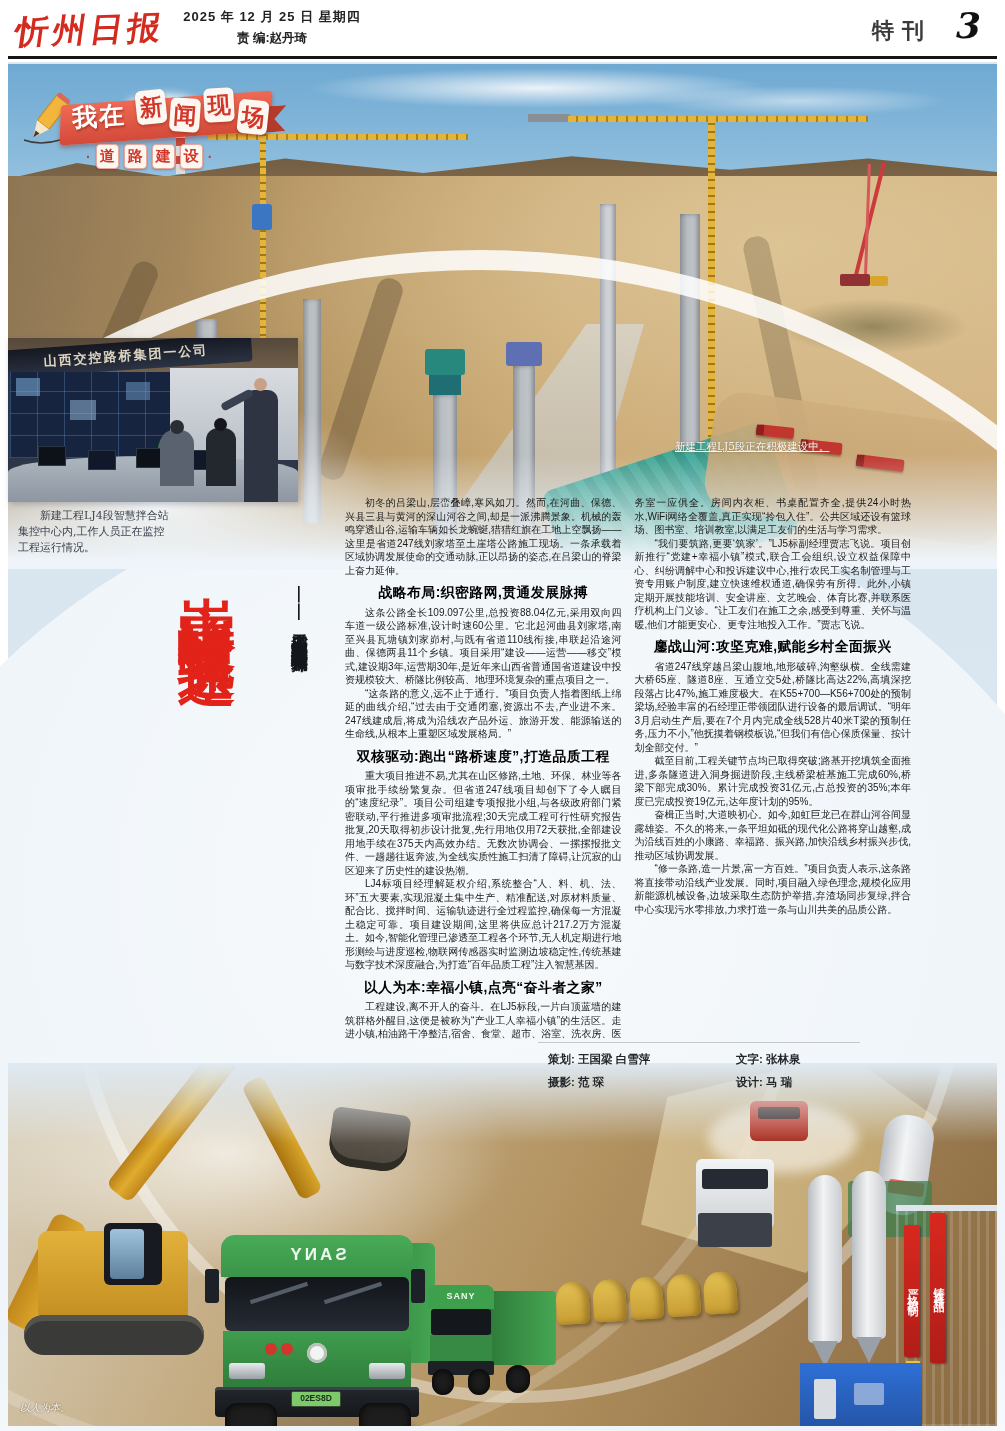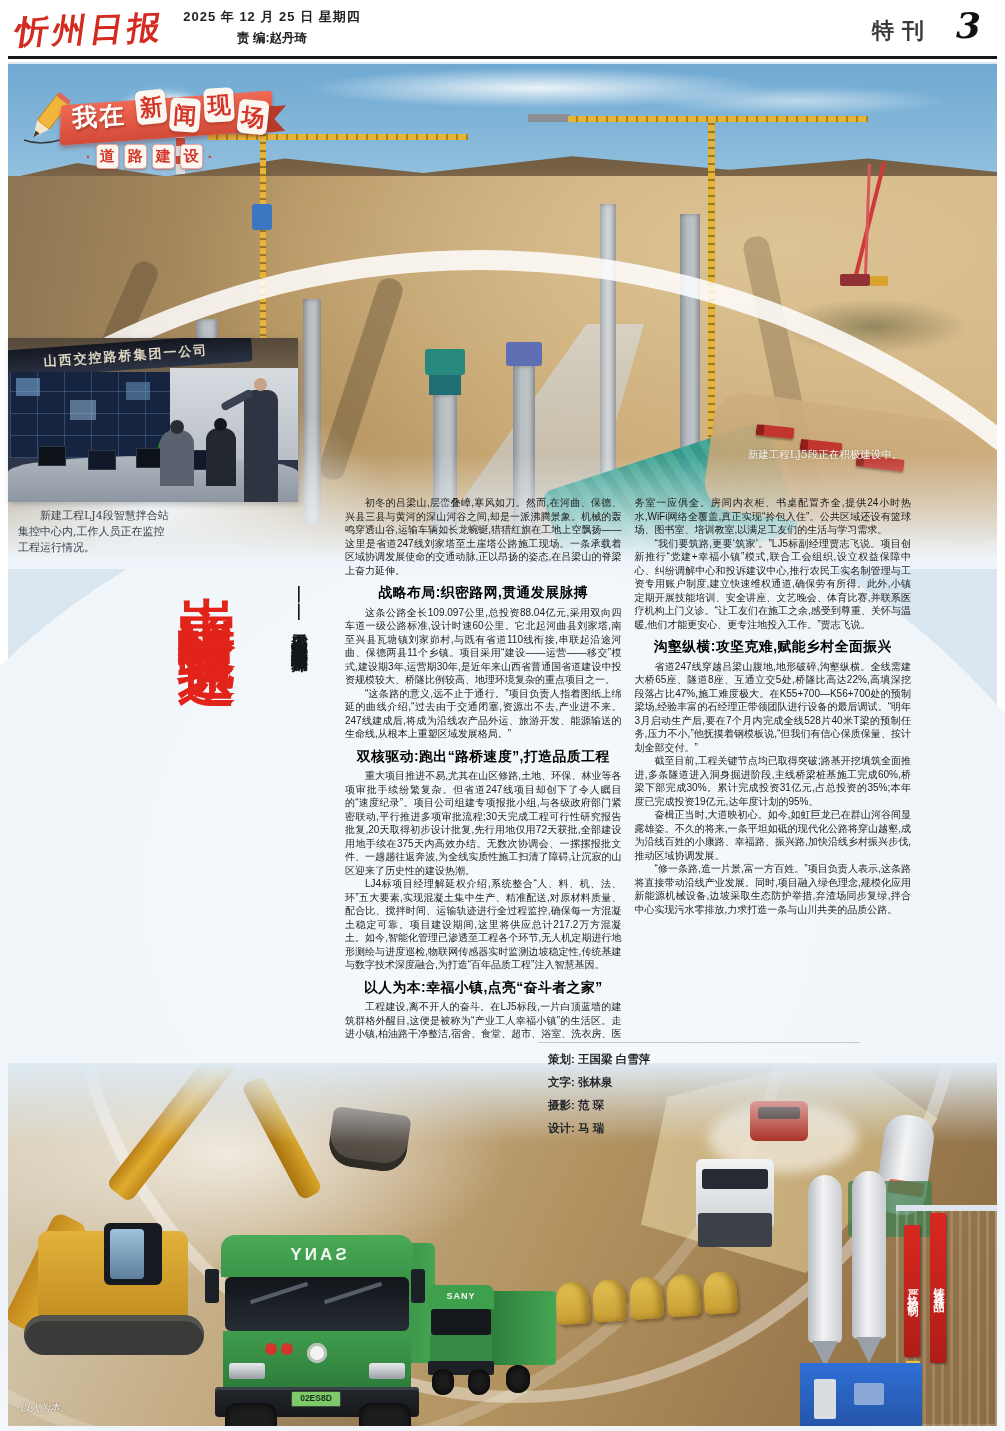--- a/index.html
+++ b/index.html
@@ -63,21 +63,21 @@
   #subhead{left:289px;top:586px;height:410px;z-index:5;font-size:16.5px;font-weight:700;color:#14181c;
            letter-spacing:1px;text-orientation:mixed;}
   
   #article{left:345px;top:496px;width:566px;height:556px;z-index:5;overflow:hidden;
            column-count:2;column-gap:13px;column-fill:auto;
            font-size:10px;line-height:13.5px;text-align:justify;color:#1b1b1b;}
   #article p{margin:0;text-indent:2em;}
   #article h3{font-size:13.8px;font-weight:900;text-align:center;margin:9px 0 6px;color:#000;letter-spacing:.5px;}
   .credits-rule{left:538px;top:1042px;width:322px;height:1px;background:#c3c8cd;z-index:5;}
   #credits{left:548px;top:1048px;width:320px;z-index:5;font-size:11.5px;font-weight:bold;color:#23262a;}
-  .credit-row{display:flex;line-height:23px;flex-direction:column;}
+  .credit-row{display:flex;line-height:23px;}
   .credit-left{width:188px;}
   
   #bottom-photo{left:8px;top:1063px;width:989px;height:363px;overflow:hidden;z-index:2;
                 background:linear-gradient(115deg,#d8d0bd 0%,#c5ad85 28%,#b2925f 55%,#9b7b4e 80%,#8a6b43 100%);}
   .frost{left:-60px;top:-40px;width:560px;height:260px;background:radial-gradient(closest-side,rgba(246,244,238,.85),rgba(246,244,238,0));}
   .dirt-road{left:600px;top:-10px;width:330px;height:220px;background:linear-gradient(100deg,#d7c194,#c3a76f);
              clip-path:polygon(18% 20%,72% 0,100% 30%,60% 100%,10% 78%);opacity:.9;}
   .swirl{border-radius:50%;border:12px solid rgba(255,255,255,.4);box-sizing:border-box;}
   .top-blend{left:0;top:0;width:989px;height:80px;background:linear-gradient(180deg,#dfeaf3 0%,rgba(223,234,243,0) 100%);}
   .barrier{width:33px;height:42px;background:linear-gradient(180deg,#e3c153,#c79d33);border-radius:45% 45% 6px 6px;
@@ -150,21 +150,21 @@
 
     <div class="abs" style="left:700px;top:345px;width:300px;height:120px;transform:rotate(8deg);background:linear-gradient(180deg,#cfae7e,#c2a070);border-radius:30px;opacity:.9;"></div>
     <div class="abs truck-red" style="left:748px;top:362px;width:30px;height:11px;transform:rotate(6deg);"></div>
     <div class="abs truck-red" style="left:792px;top:377px;width:34px;height:12px;transform:rotate(6deg);"></div>
     <div class="abs truck-red" style="left:848px;top:393px;width:40px;height:12px;transform:rotate(7deg);"></div>
 
     <div class="abs arc-rim"></div>
 
     <div class="abs" style="left:-80px;top:320px;width:460px;height:240px;background:radial-gradient(closest-side,rgba(250,252,254,.95),rgba(250,252,254,0));"></div>
     <div class="abs" style="left:0;top:390px;width:989px;height:115px;background:linear-gradient(180deg,rgba(238,244,249,0),#eef4f9 92%);"></div>
-    <div class="abs photo-caption" style="right:22px;top:384px;width:300px;text-align:center;">新建工程LJ5段正在积极建设中。</div>
+    <div class="abs photo-caption" style="right:22px;top:376px;width:300px;text-align:left;text-decoration:underline;">新建工程LJ5段正在积极建设中。</div>
   </div>
 
   <div id="badge" class="abs">
     <svg class="abs" style="left:6px;top:10px;" width="54" height="58" viewBox="0 0 54 58">
       <g transform="rotate(38 27 29)">
         <rect x="20" y="2" width="15" height="34" rx="2" fill="#f2b63c" stroke="#c78a1c" stroke-width="1"></rect>
         <polygon points="20,36 35,36 27.5,52" fill="#f7e7c8"></polygon>
         <polygon points="25,45 30,45 27.5,52" fill="#4a3b28"></polygon>
         <rect x="20" y="0" width="15" height="5" rx="2" fill="#d86a5a"></rect>
       </g>
@@ -222,21 +222,21 @@
     <p>初冬的吕梁山,层峦叠嶂,寒风如刀。然而,在河曲、保德、兴县三县与黄河的深山河谷之间,却是一派沸腾景象。机械的轰鸣穿透山谷,运输车辆如长龙蜿蜒,猎猎红旗在工地上空飘扬——这里是省道247线刘家塔至土崖塔公路施工现场。一条承载着区域协调发展使命的交通动脉,正以昂扬的姿态,在吕梁山的脊梁上奋力延伸。</p>
     <h3>战略布局:织密路网,贯通发展脉搏</h3>
     <p>这条公路全长109.097公里,总投资88.04亿元,采用双向四车道一级公路标准,设计时速60公里。它北起河曲县刘家塔,南至兴县瓦塘镇刘家峁村,与既有省道110线衔接,串联起沿途河曲、保德两县11个乡镇。项目采用“建设——运营——移交”模式,建设期3年,运营期30年,是近年来山西省普通国省道建设中投资规模较大、桥隧比例较高、地理环境复杂的重点项目之一。</p>
     <p>“这条路的意义,远不止于通行。”项目负责人指着图纸上绵延的曲线介绍,“过去由于交通闭塞,资源出不去,产业进不来。247线建成后,将成为沿线农产品外运、旅游开发、能源输送的生命线,从根本上重塑区域发展格局。”</p>
     <h3>双核驱动:跑出“路桥速度”,打造品质工程</h3>
     <p>重大项目推进不易,尤其在山区修路,土地、环保、林业等各项审批手续纷繁复杂。但省道247线项目却创下了令人瞩目的“速度纪录”。项目公司组建专项报批小组,与各级政府部门紧密联动,平行推进多项审批流程;30天完成工程可行性研究报告批复,20天取得初步设计批复,先行用地仅用72天获批,全部建设用地手续在375天内高效办结。无数次协调会、一摞摞报批文件、一趟趟往返奔波,为全线实质性施工扫清了障碍,让沉寂的山区迎来了历史性的建设热潮。</p>
     <p>LJ4标项目经理解延权介绍,系统整合“人、料、机、法、环”五大要素,实现混凝土集中生产、精准配送,对原材料质量、配合比、搅拌时间、运输轨迹进行全过程监控,确保每一方混凝土稳定可靠。项目建设期间,这里将供应总计217.2万方混凝土。如今,智能化管理已渗透至工程各个环节,无人机定期进行地形测绘与进度巡检,物联网传感器实时监测边坡稳定性,传统基建与数字技术深度融合,为打造“百年品质工程”注入智慧基因。</p>
     <h3>以人为本:幸福小镇,点亮“奋斗者之家”</h3>
     <p>工程建设,离不开人的奋斗。在LJ5标段,一片白顶蓝墙的建筑群格外醒目,这便是被称为“产业工人幸福小镇”的生活区。走进小镇,柏油路干净整洁,宿舍、食堂、超市、浴室、洗衣房、医务室一应俱全。房间内衣柜、书桌配置齐全,提供24小时热水,WiFi网络全覆盖,真正实现“拎包入住”。公共区域还设有篮球场、图书室、培训教室,以满足工友们的生活与学习需求。</p>
     <p>“我们要筑路,更要‘筑家’。”LJ5标副经理贾志飞说。项目创新推行“党建+幸福小镇”模式,联合工会组织,设立权益保障中心、纠纷调解中心和投诉建议中心,推行农民工实名制管理与工资专用账户制度,建立快速维权通道,确保劳有所得。此外,小镇定期开展技能培训、安全讲座、文艺晚会、体育比赛,并联系医疗机构上门义诊。“让工友们在施工之余,感受到尊重、关怀与温暖,他们才能更安心、更专注地投入工作。”贾志飞说。</p>
-    <h3>沟壑纵横:攻坚克难,赋能乡村全面振兴</h3>
+    <h3>鏖战山河:攻坚克难,赋能乡村全面振兴</h3>
     <p>省道247线穿越吕梁山腹地,地形破碎,沟壑纵横。全线需建大桥65座、隧道8座、互通立交5处,桥隧比高达22%,高填深挖段落占比47%,施工难度极大。在K55+700—K56+700处的预制梁场,经验丰富的石经理正带领团队进行设备的最后调试。“明年3月启动生产后,要在7个月内完成全线528片40米T梁的预制任务,压力不小,”他抚摸着钢模板说,“但我们有信心保质保量、按计划全部交付。”</p>
     <p>截至目前,工程关键节点均已取得突破;路基开挖填筑全面推进,多条隧道进入洞身掘进阶段,主线桥梁桩基施工完成60%,桥梁下部完成30%。累计完成投资31亿元,占总投资的35%;本年度已完成投资19亿元,达年度计划的95%。</p>
     <p>奋楫正当时,大道映初心。如今,如虹巨龙已在群山河谷间显露雄姿。不久的将来,一条平坦如砥的现代化公路将穿山越壑,成为沿线百姓的小康路、幸福路、振兴路,加快沿线乡村振兴步伐,推动区域协调发展。</p>
     <p>“修一条路,造一片景,富一方百姓。”项目负责人表示,这条路将直接带动沿线产业发展。同时,项目融入绿色理念,规模化应用新能源机械设备,边坡采取生态防护举措,弃渣场同步复绿,拌合中心实现污水零排放,力求打造一条与山川共美的品质公路。</p>
   </div>
 
   <div class="abs credits-rule"></div>
   <div id="credits" class="abs">
     <div class="credit-row">
       <span class="credit-left">策划: 王国梁  白雪萍</span>

